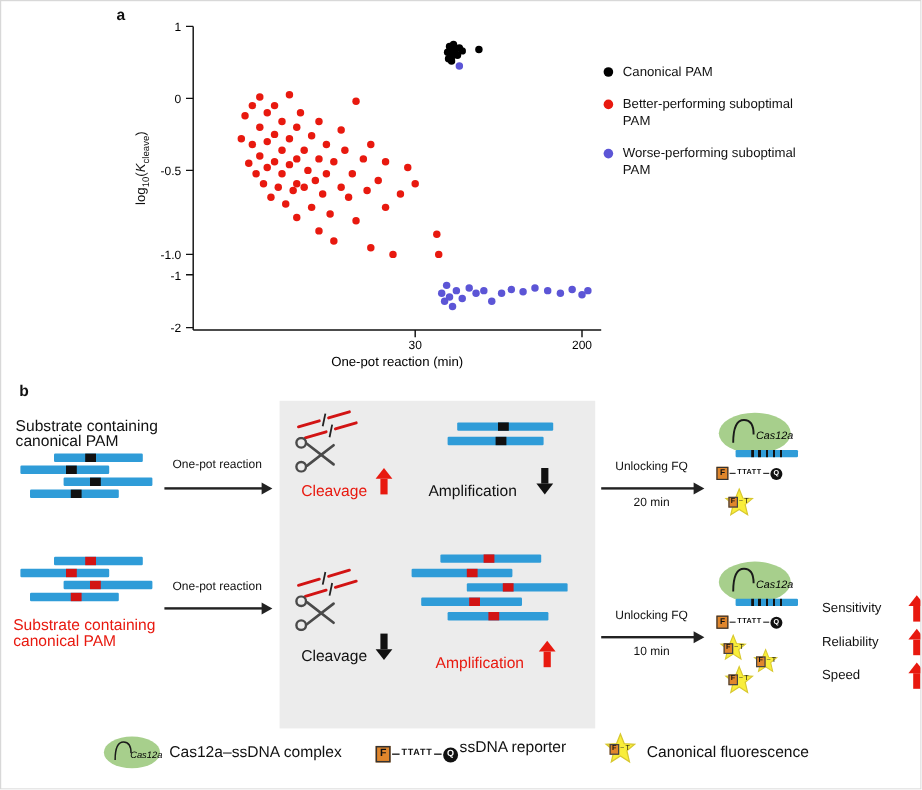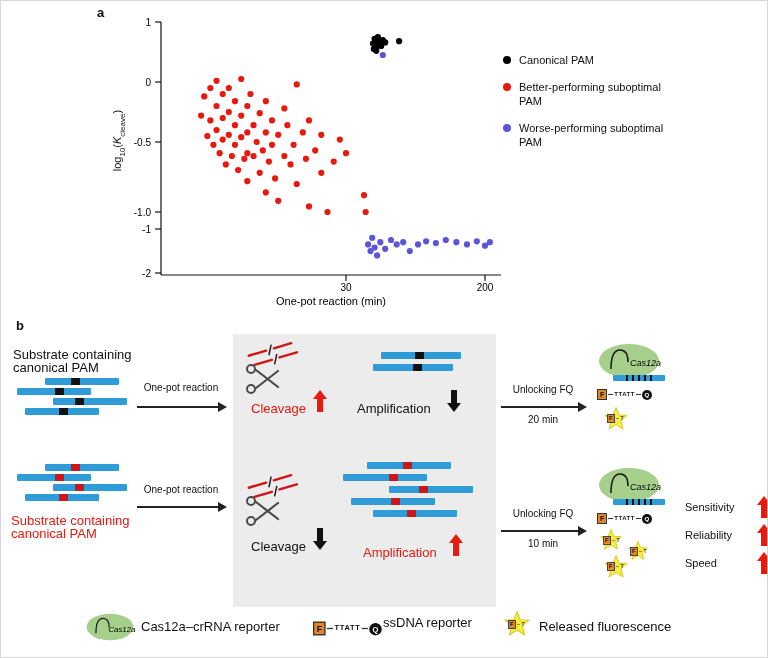--- a/index.html
+++ b/index.html
@@ -473,37 +473,37 @@
           <span class="head-up"></span>
           <span class="stem"></span>
         </span>
     </div>
 
     <svg class="abs" style="left:84px;top:296px;" width="50" height="30" viewBox="0 0 64 38">
       <ellipse cx="32" cy="19" rx="30" ry="17" fill="#a7cf8c"></ellipse>
       <path d="M14 27 Q14 8 23 8 Q31 8 31 20" fill="none" stroke="#1a1a1a" stroke-width="1.6"></path>
       <text x="30" y="25" font-size="10" font-style="italic">Cas12a</text>
     </svg>
-    <div class="abs t11" style="left:140px;top:304px;">Cas12a–crRNA reporter</div>
+    <div class="abs t11" style="left:140px;top:304px;">Cas12a–ssDNA complex</div>
 
     <div class="abs reporter" style="left:312px;top:307px;transform:scale(1.25);transform-origin:left center;">
       <span class="rep-f">F</span>
       <span class="rep-dash"></span>
       <span class="rep-seq">TTATT</span>
       <span class="rep-dash"></span>
       <span class="rep-q">Q</span>
     </div>
     <div class="abs t11" style="left:382px;top:300px;">ssDNA reporter</div>
 
     <div class="star" style="left:502px;top:294px;">
       <svg width="28" height="28" viewBox="0 0 26 26">
           <path d="M13 1.5 L16 9 L24 9.5 L18 14.5 L20 23 L13 18.5 L6 23 L8 14.5 L2 9.5 L10 9 Z" fill="#f9ee3a" stroke="#d8c830" stroke-width="1"></path>
         </svg>
       <span class="star-label" style="left:5px;top:10px;">
         <span class="star-f">F</span>
         <span class="star-wave">~</span>
         <span class="star-t">T</span>
       </span>
     </div>
-    <div class="abs t11" style="left:538px;top:304px;">Released fluorescence</div>
+    <div class="abs t11" style="left:538px;top:304px;">Canonical fluorescence</div>
 
   </div>
 </div>
 
 </body></html>

